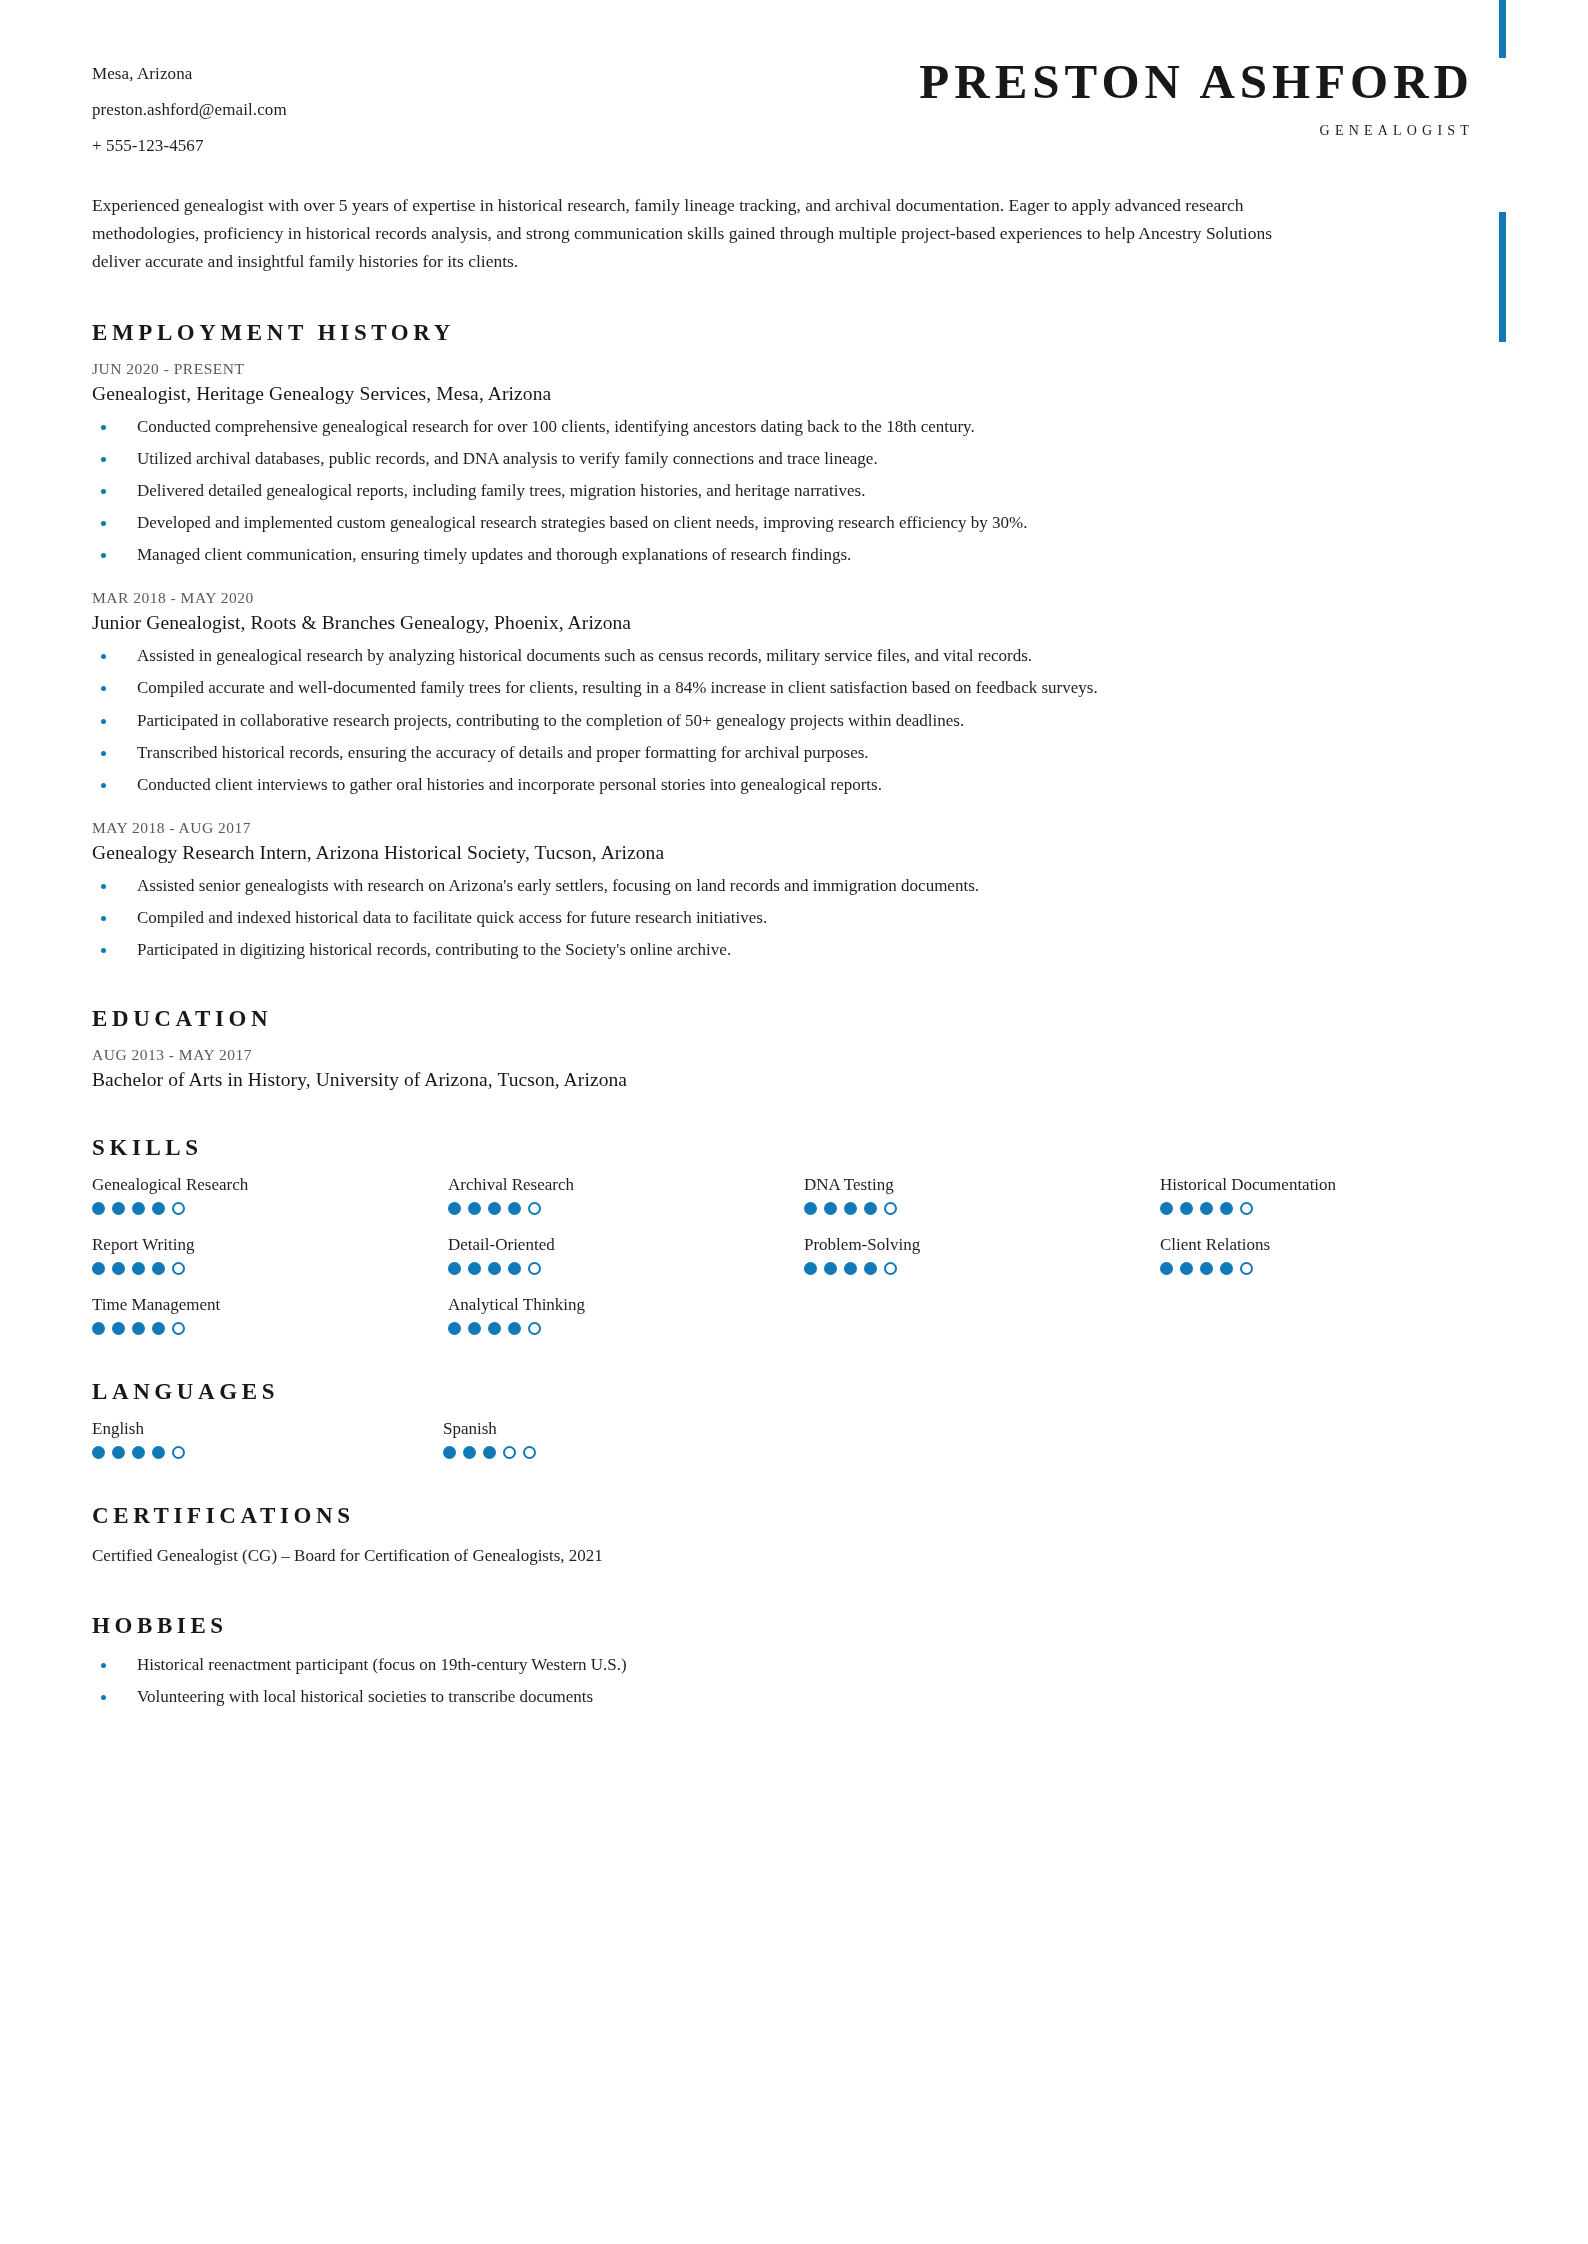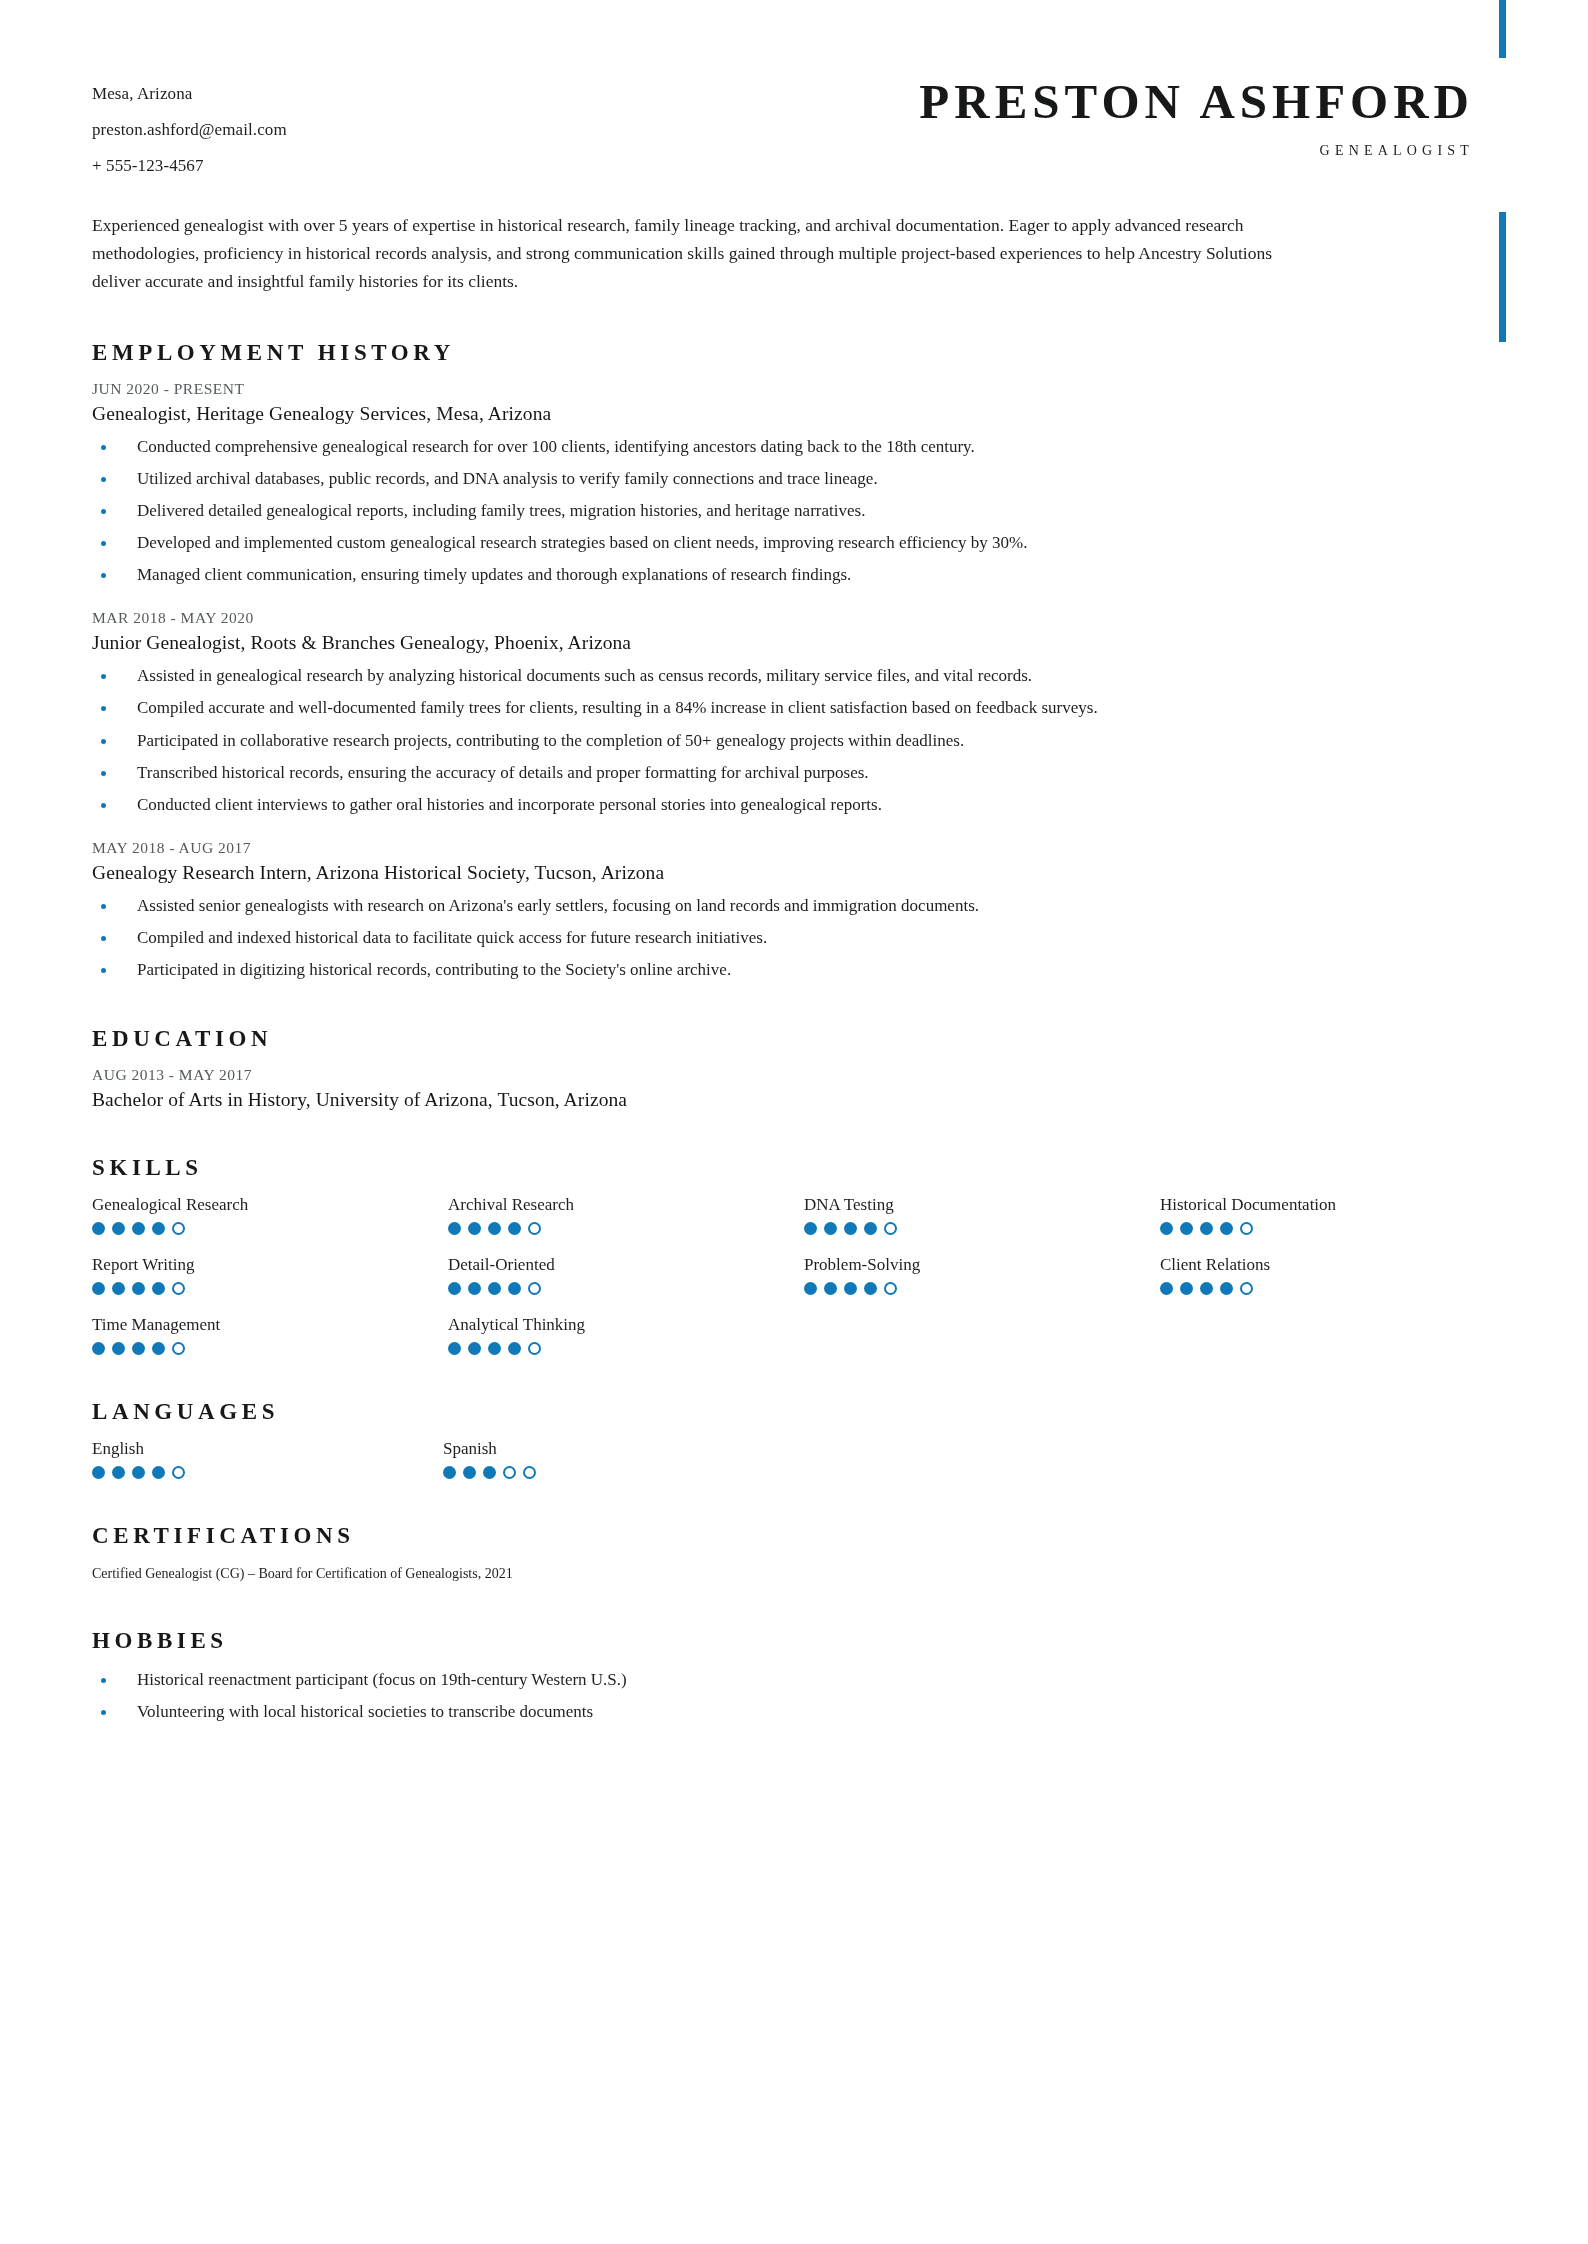--- a/index.html
+++ b/index.html
@@ -29,21 +29,20 @@
   .accent-bar-top   { right: 82px; top: 0px;   height: 58px; }
   .accent-bar-lower { right: 82px; top: 212px; height: 130px; }
 
   
   .header {
     position: relative;
     padding: 0 92px 0 92px;
     display: flex;
     justify-content: space-between;
     align-items: flex-start;
-    margin-top: 20px;
   }
   .contact-block {
     padding-top: 56px;
     font-size: 17px;
     line-height: 2.13;
     color: #1e1e1e;
     letter-spacing: 0.1px;
   }
   .contact-line { white-space: nowrap; }
 
@@ -159,21 +158,21 @@
   .dot {
     width: 13px;
     height: 13px;
     border-radius: 50%;
     box-sizing: border-box;
   }
   .dot.filled { background: #1179b8; }
   .dot.empty  { background: #ffffff; border: 2px solid #1179b8; }
 
   .plain-text {
-    font-size: 14px;
+    font-size: 17px;
     color: #1f1f1f;
     line-height: 1.5;
   }
 </style>
 </head>
 <body>
 
 <div class="page">
 
   <div class="accent-bar accent-bar-top"></div>

